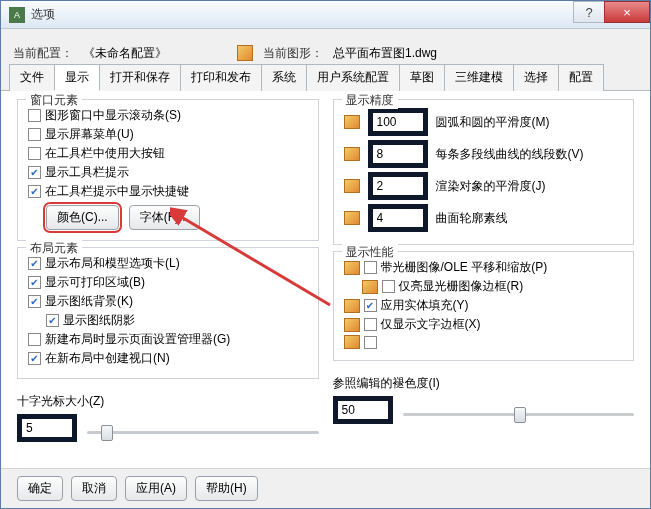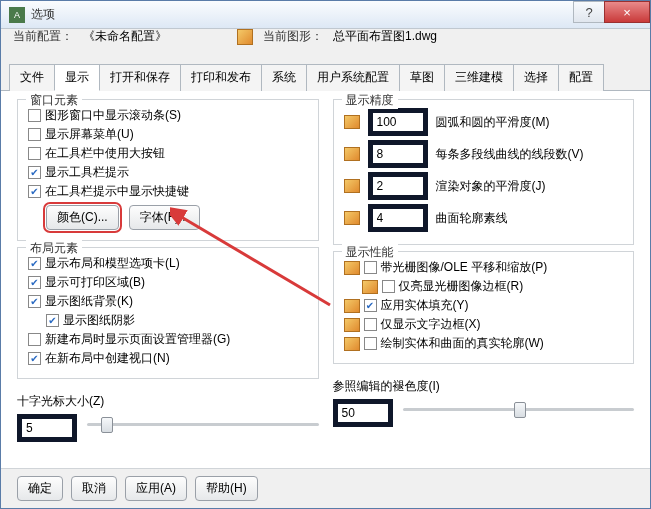--- a/index.html
+++ b/index.html
@@ -4,21 +4,21 @@
 <style>
 *{box-sizing:border-box;margin:0;padding:0;font-family:"Microsoft YaHei","SimSun",sans-serif;font-size:12px}
 body{background:#fff;width:651px;height:509px;overflow:hidden}
 .win{width:651px;height:509px;border:1px solid #5a7ca8;background:#f0f0f0;display:flex;flex-direction:column}
 .titlebar{height:28px;background:linear-gradient(#fafcfe,#dde8f5);display:flex;align-items:center;padding:0 0 0 8px;border-bottom:1px solid #c0c8d0}
 .titlebar .icon{width:16px;height:16px;background:#4a7a4a;margin-right:6px;display:flex;align-items:center;justify-content:center;color:#fff;font-size:9px}
 .titlebar .title{flex:1;color:#333}
 .winbtns{display:flex;height:100%}
 .winbtn{width:32px;height:22px;border:1px solid #b0b8c0;background:linear-gradient(#f8fafd,#e0e6ee);display:flex;align-items:center;justify-content:center;font-size:13px;color:#444;margin-left:-1px}
 .winbtn.close{width:46px;background:linear-gradient(#e98a8a,#c93a3a);color:#fff;border-color:#9a3030}
-.hdr{height:28px;display:flex;align-items:flex-end;padding:16px 12px;gap:10px;background:#f0f0f0}
+.hdr{height:28px;display:flex;align-items:flex-start;padding:16px 12px;gap:10px;background:#f0f0f0}
 .hdr .lbl{color:#333}
 .hdr .fld{border:none;background:transparent}
 .hdr .smicon{width:16px;height:16px;background:linear-gradient(135deg,#f4c968,#e08a2e);border:1px solid #b07020;margin-left:60px}
 .tabs{display:flex;padding:0 8px;background:#f0f0f0;border-bottom:1px solid #b0b8c0;margin-top:2px}
 .tab{padding:4px 10px;border:1px solid #b0b8c0;border-bottom:none;background:#f4f4f4;margin-right:-1px;cursor:pointer;position:relative;top:1px}
 .tab.active{background:#fff;border-bottom:1px solid #fff;z-index:2}
 .body{flex:1;background:#fff;padding:8px 16px;overflow:hidden}
 .cols{display:flex;gap:14px;height:100%}
 .col{flex:1;display:flex;flex-direction:column;gap:6px}
 .grp{border:1px solid #d0d4d8;padding:6px 10px 10px;position:relative}
@@ -26,21 +26,21 @@
 .row{display:flex;align-items:center;gap:4px;padding:1px 0}
 .chk{width:13px;height:13px;border:1px solid #888;background:#fff;display:inline-flex;align-items:center;justify-content:center;font-size:10px;color:#2a6ac2}
 .chk.on::after{content:"✔"}
 .btns{display:flex;gap:10px;padding:4px 0 0 18px}
 .btn{border:1px solid #9aa0a8;background:linear-gradient(#fdfdfd,#e6e8ea);padding:3px 10px;cursor:pointer;border-radius:4px}
 .btn.hl{outline:2px solid #d83a3a;outline-offset:1px}
 .num{width:60px;border:5px solid #0f172a;padding:2px 4px;background:#fff}
 .precrow{display:flex;align-items:center;gap:8px;padding:2px 0}
 .pic{width:16px;height:14px;background:linear-gradient(135deg,#f4c968,#e08a2e);border:1px solid #b07020}
 .perf .row{padding:1px 0}
-.slrow{display:flex;align-items:flex-start;gap:10px}
+.slrow{display:flex;align-items:flex-end;gap:10px}
 .slider{flex:1;height:20px;position:relative}
 .track{position:absolute;left:0;right:0;top:9px;height:3px;background:#c8ccd0;border-radius:2px}
 .thumb{position:absolute;top:3px;width:12px;height:16px;background:linear-gradient(#f6f8fa,#d8dde2);border:1px solid #8a9098;border-radius:2px}
 .footer{height:40px;display:flex;align-items:center;gap:8px;padding:0 16px;background:#f0f0f0;border-top:1px solid #d0d4d8}
 .arrow{position:absolute;left:170px;top:175px;pointer-events:none}
 .wm{position:absolute;right:14px;bottom:50px;color:#d8dde2;font-size:14px;letter-spacing:1px;pointer-events:none}
 </style>
 </head>
 <body>
 
@@ -193,21 +193,20 @@
                 <span>应用实体填充(Y)</span>
               </div>
               <div class="row">
                 <span class="pic"></span>
                 <span class="chk"></span>
                 <span>仅显示文字边框(X)</span>
               </div>
               <div class="row">
                 <span class="pic"></span>
                 <span class="chk"></span>
-                <span>绘制实体和曲面的真实轮廓(W)</span>
               </div>
             </div>
     </div>
     <div class="grp" style="border:none;padding-left:0;padding-right:0">
      <div style="margin:2px 0 4px">参照编辑的褪色度(I)</div>
      <div class="slrow">
       <input class="num" value="50" style="">
       <div class="slider">
        <div class="track"></div>
                 <div class="thumb" id="thumb2" style="left: 48%;"></div>

